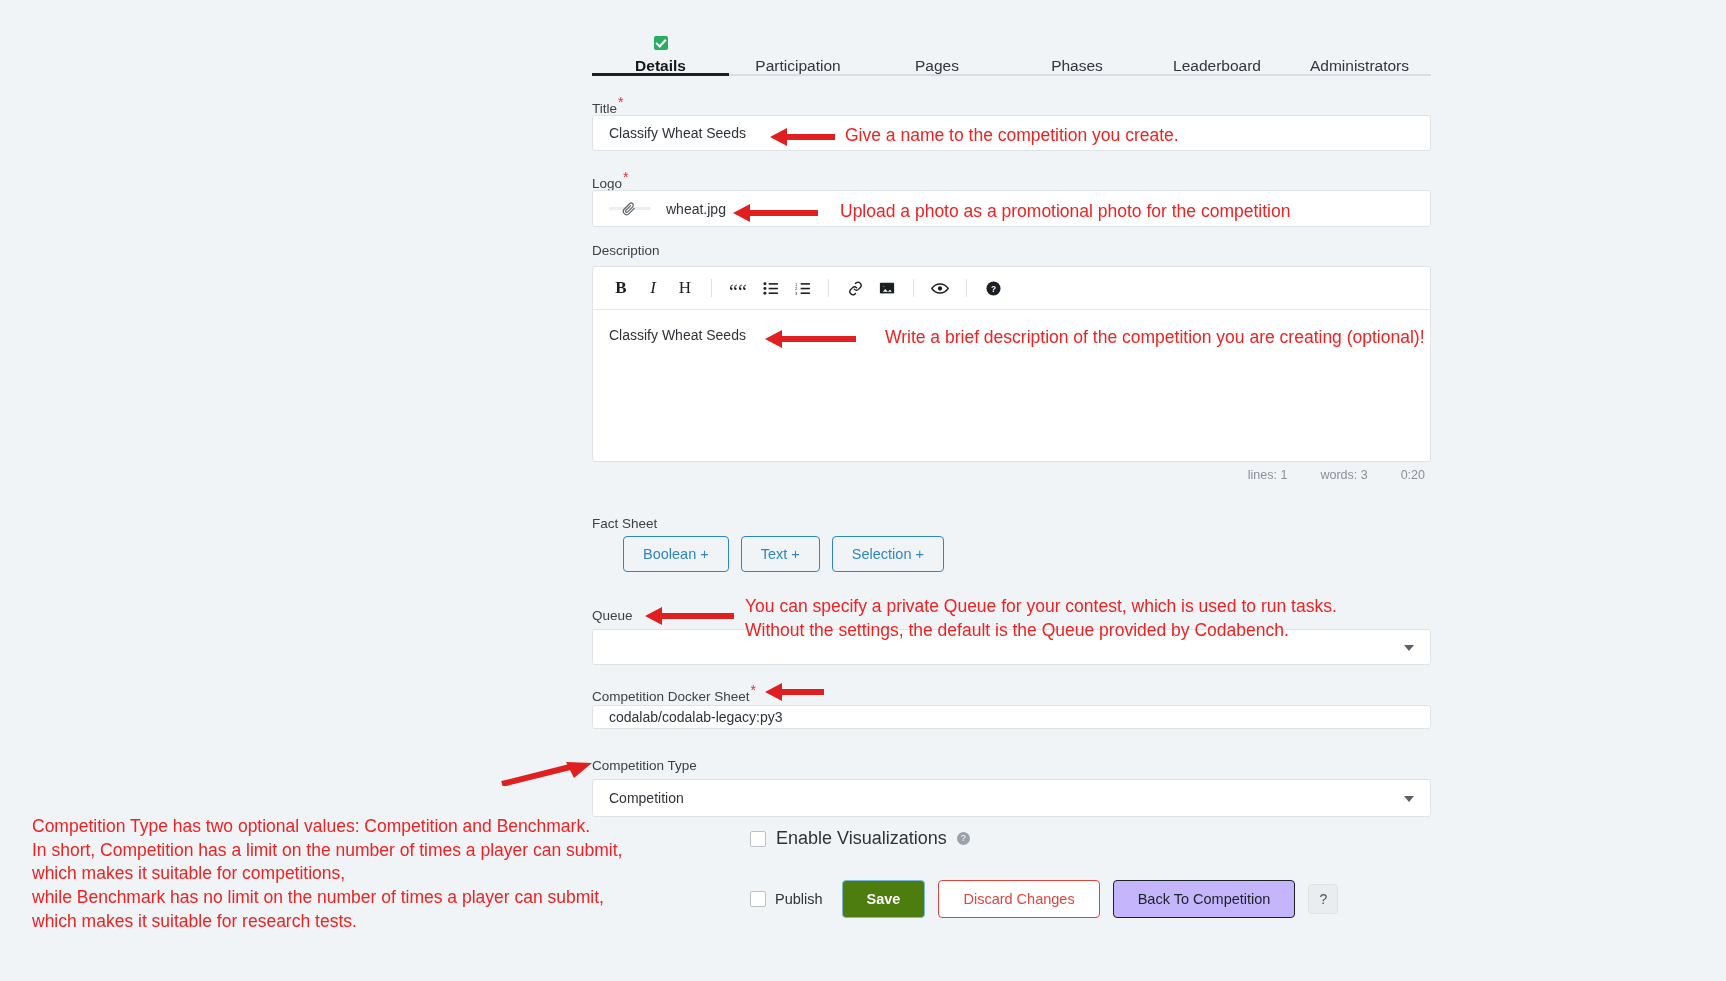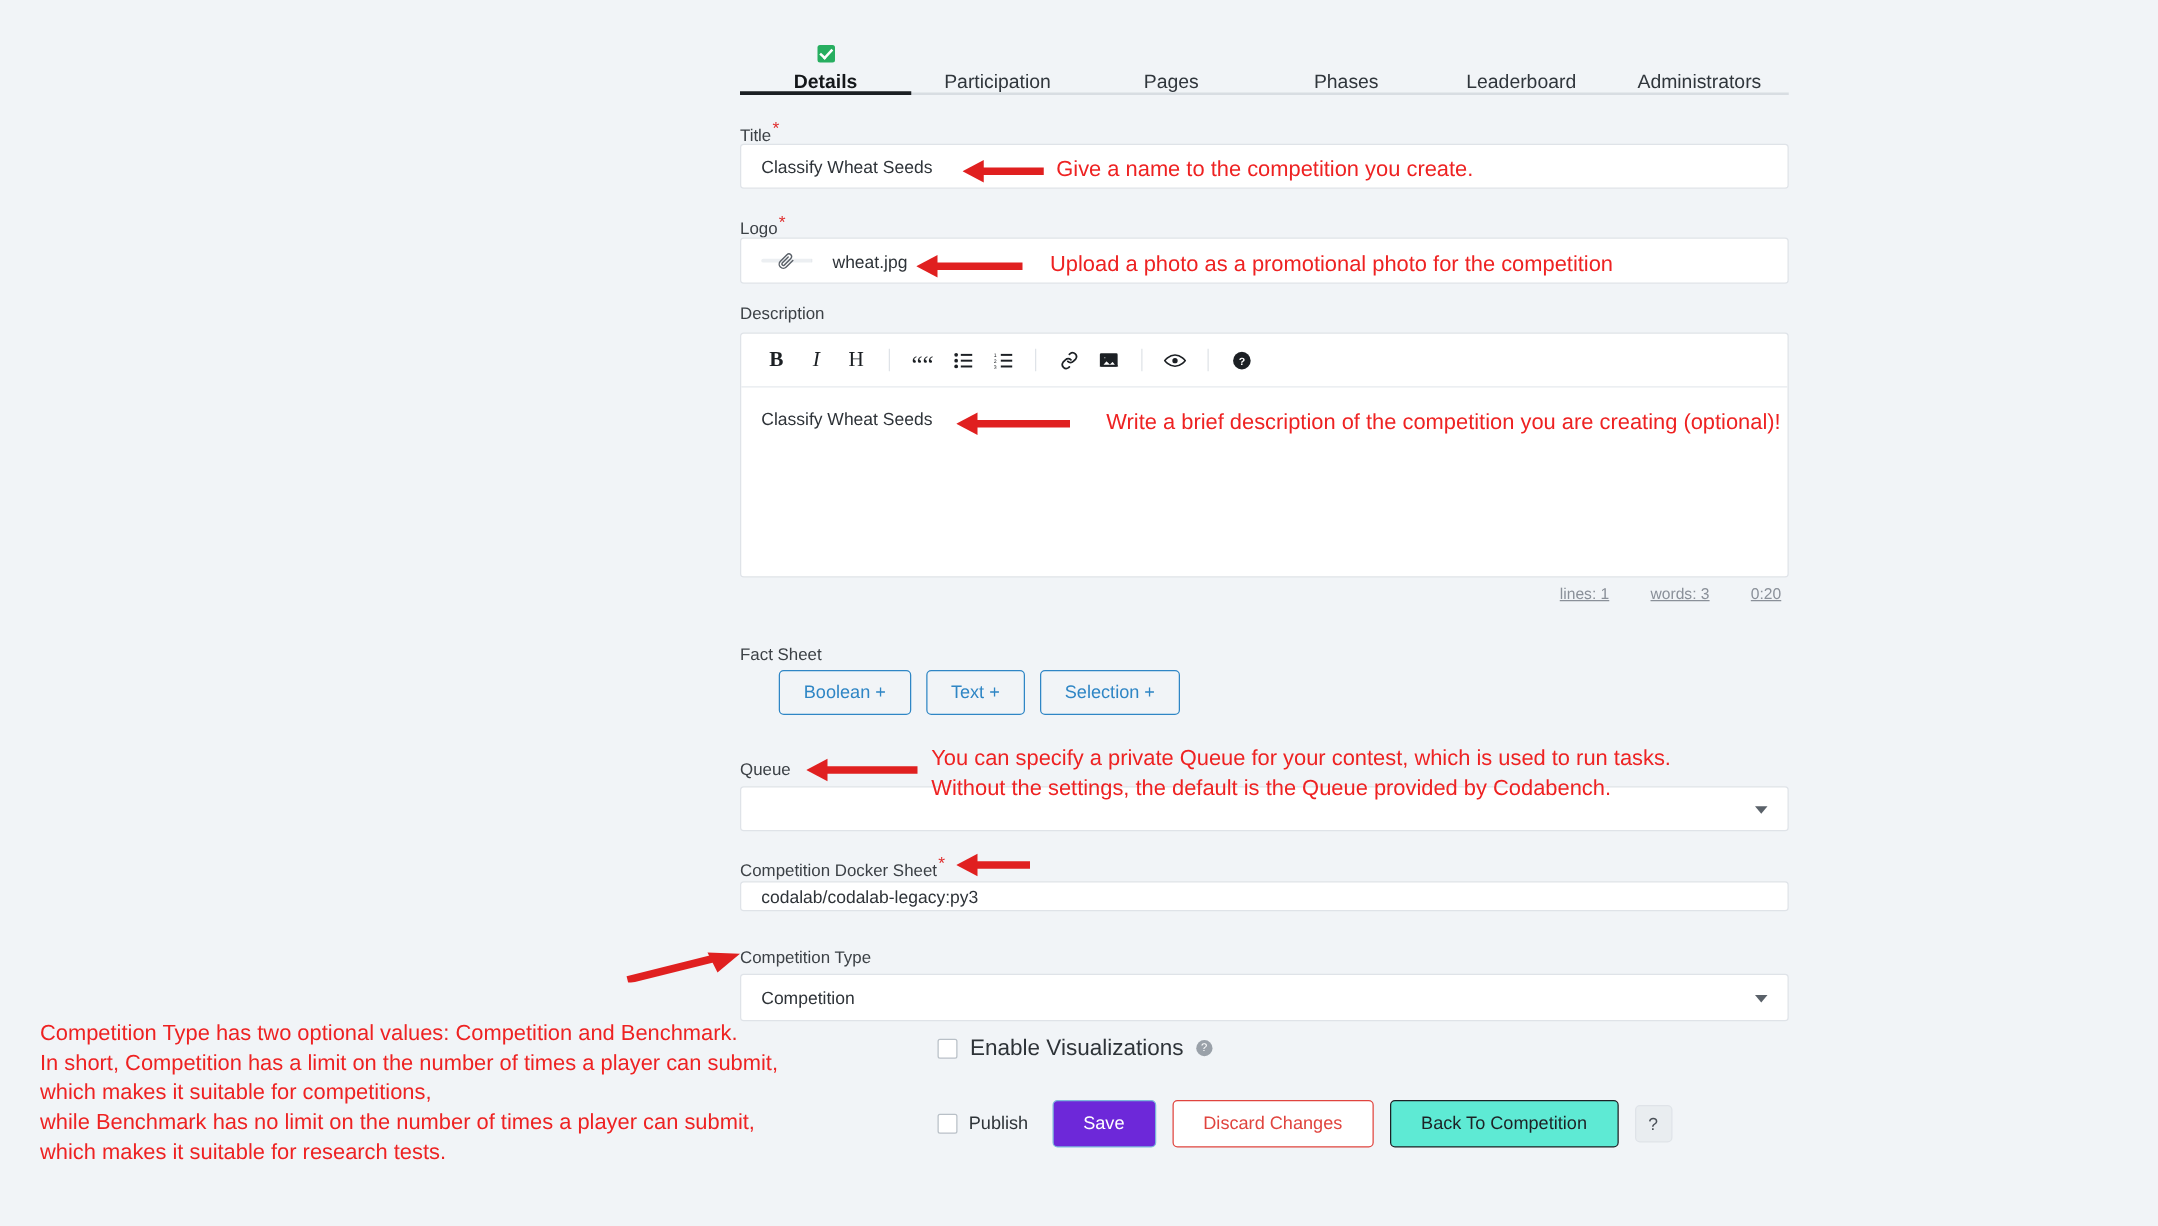--- a/index.html
+++ b/index.html
@@ -76,21 +76,21 @@
   }
   .tb-btn {
     width: 30px; height: 28px; display: flex; align-items: center;
     justify-content: center; font-size: 15px; color: #1c2024;
   }
   .tb-sep { width: 1px; height: 18px; background: #dfe3e8; margin: 0 9px; }
   .editor-body { padding: 17px 0 0 16px; font-size: 14px; color: #2e3338; }
   .editor-status {
     position: absolute; left: 592px; top: 468px; width: 839px;
     display: flex; justify-content: flex-end; gap: 33px;
-    font-size: 12.5px; color: #8a9099; padding-right: 6px; text-decoration: underline;
+    font-size: 12.5px; color: #8a9099; padding-right: 6px;
   }
 
   
   .fs-row { position: absolute; left: 592px; top: 536px; display: flex; gap: 12px; padding-left: 31px; }
   .fs-btn {
     border: 1px solid #2f86c5; color: #2f86c5; background: transparent;
     border-radius: 4px; font-size: 14.5px; padding: 9px 19px;
     font-family: "Liberation Sans", sans-serif; white-space: nowrap;
   }
 
@@ -101,23 +101,23 @@
   }
   .cb {
     width: 16px; height: 16px; border: 1px solid #b9c0c7;
     background: #fff; border-radius: 2px;
   }
   .cb-label { font-size: 14.5px; color: #2e3338; margin-left: -4px; margin-right: 6px; }
   .btn {
     border-radius: 4px; font-size: 14.5px; padding: 10px 24px;
     font-family: "Liberation Sans", sans-serif; white-space: nowrap; border: 1px solid transparent;
   }
-  .btn-save { background: #6d28d9; color: #fff; border-color: #7cb6db; font-weight: normal; }
+  .btn-save { background: #4d7c0f; color: #fff; border-color: #7cb6db; font-weight: bold; }
   .btn-discard { background: #fff; color: #e0443e; border-color: #e0443e; }
-  .btn-back { background: #5eead4; color: #1d2125; border-color: #1d2125; }
+  .btn-back { background: #c4b5fd; color: #1d2125; border-color: #1d2125; }
   .btn-help {
     background: #e9edf0; color: #4b5158; border: 1px solid #dfe3e8;
     width: 30px; height: 30px; border-radius: 4px; font-size: 14px;
     display: flex; align-items: center; justify-content: center;
   }
   .viz-row {
     position: absolute; left: 750px; top: 828px;
     display: flex; align-items: center; gap: 10px;
   }
   .viz-label { font-size: 18px; color: #2e3338; }

